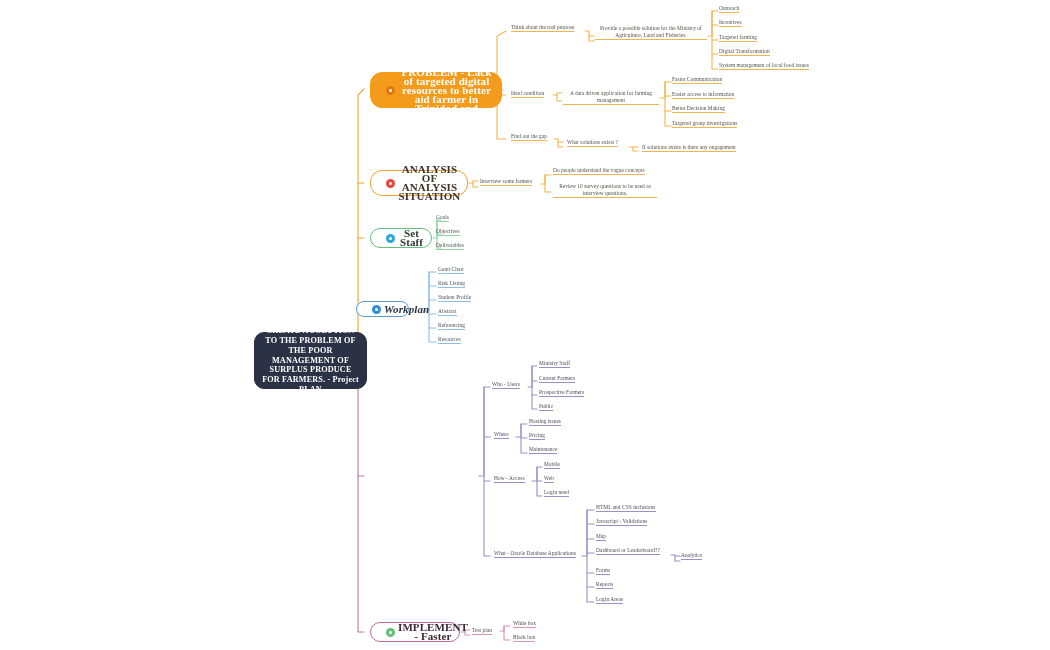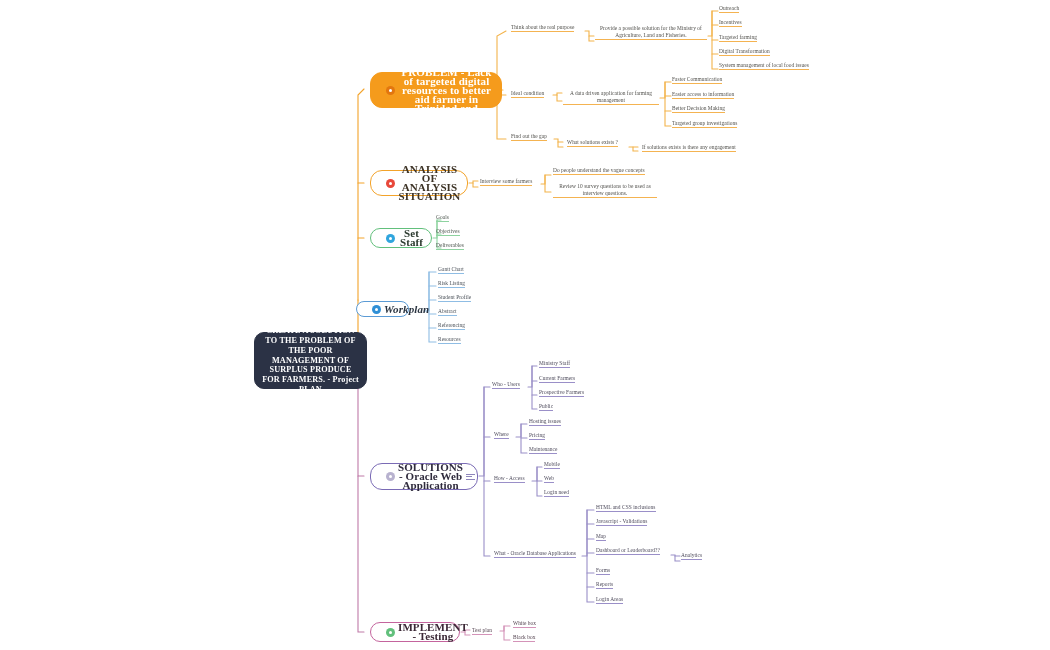--- a/index.html
+++ b/index.html
@@ -329,29 +329,20 @@
     <span class="node-icon"></span>
     <span class="bn-label">Workplan</span>
   </div>
   <div class="leaf c-blue" style="left:438px; top:266px;">Gantt Chart</div>
   <div class="leaf c-blue" style="left:438px; top:280px;">Risk Listing</div>
   <div class="leaf c-blue" style="left:438px; top:294px;">Student Profile</div>
   <div class="leaf c-blue" style="left:438px; top:308px;">Abstract</div>
   <div class="leaf c-blue" style="left:438px; top:322px;">Referencing</div>
   <div class="leaf c-blue" style="left:438px; top:336px;">Resources</div>
 
-  <div class="branch-node node-solutions">
-    <span class="node-icon"></span>
-    <span class="bn-label">SOLUTIONS - Oracle Web Application</span>
-    <span class="note-lines">
-        <i></i>
-        <i></i>
-        <i></i>
-      </span>
-  </div>
 
   <div class="leaf c-purple" style="left:492px; top:381px;">Who - Users</div>
   <div class="leaf c-purple" style="left:539px; top:360px;">Ministry Staff</div>
   <div class="leaf c-purple" style="left:539px; top:375px;">Current Farmers</div>
   <div class="leaf c-purple" style="left:539px; top:389px;">Prospective Farmers</div>
   <div class="leaf c-purple" style="left:539px; top:403px;">Public</div>
 
   <div class="leaf c-purple" style="left:494px; top:431px;">Where</div>
   <div class="leaf c-purple" style="left:529px; top:418px;">Hosting issues</div>
   <div class="leaf c-purple" style="left:529px; top:432px;">Pricing</div>
@@ -367,19 +358,19 @@
   <div class="leaf c-purple" style="left:596px; top:518px;">Javascript - Validations</div>
   <div class="leaf c-purple" style="left:596px; top:533px;">Map</div>
   <div class="leaf c-purple" style="left:596px; top:547px;">Dashboard or Leaderboard??</div>
   <div class="leaf c-purple" style="left:596px; top:567px;">Forms</div>
   <div class="leaf c-purple" style="left:596px; top:581px;">Reports</div>
   <div class="leaf c-purple" style="left:596px; top:596px;">Login Areas</div>
   <div class="leaf c-purple" style="left:681px; top:552px;">Analytics</div>
 
   <div class="branch-node node-implement">
     <span class="node-icon"></span>
-    <span class="bn-label">IMPLEMENT - Testing</span>
+    <span class="bn-label">IMPLEMENT - Faster</span>
   </div>
   <div class="leaf c-magenta" style="left:472px; top:627px;">Test plan</div>
   <div class="leaf c-magenta" style="left:513px; top:620px;">White box</div>
   <div class="leaf c-magenta" style="left:513px; top:634px;">Black box</div>
 
 </div>
 
 </body></html>

